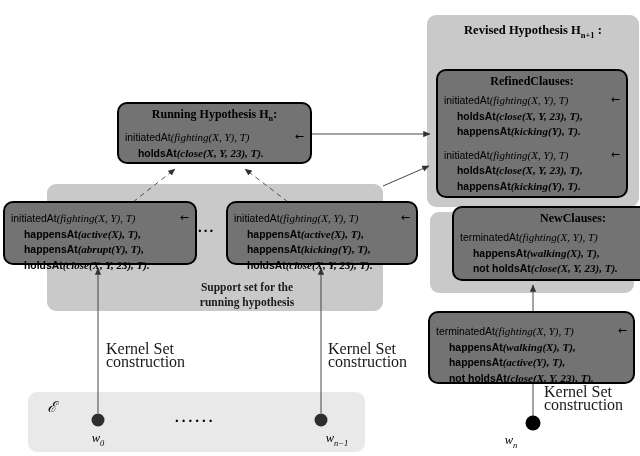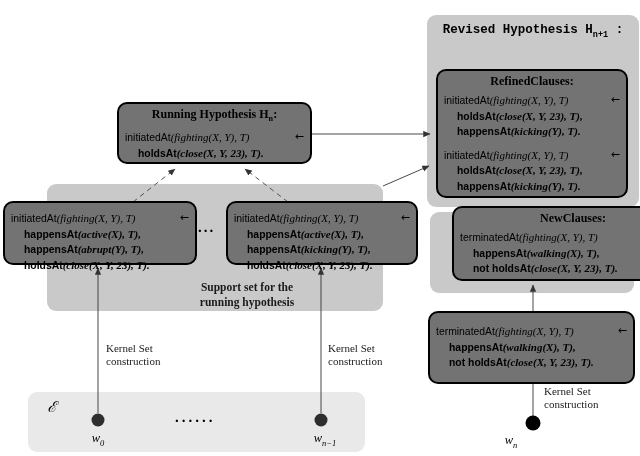--- a/index.html
+++ b/index.html
@@ -13,21 +13,21 @@
             text-align:center;line-height:15px;}
   .paneltitle{position:absolute;font-weight:bold;font-size:12.5px;text-align:center;}
   sub{font-size:0.68em;font-weight:inherit;}
   .clauses{margin-top:3px;}
   .clause + .clause{margin-top:8px;}
   .cl-head{display:flex;justify-content:space-between;align-items:center;line-height:13.5px;}
   .cl-body{padding-left:13px;line-height:13.5px;font-weight:bold;}
   .pred{font-family:"Liberation Sans", sans-serif;font-size:10.4px;}
   .math{font-family:"Liberation Serif", serif;font-style:italic;font-size:11px;}
   .arr{font-family:"DejaVu Sans", sans-serif;font-size:11px;padding-left:4px;}
-  .lbl{position:absolute;font-size:11px;line-height:13px;color:#1a1a1a;}
+  .lbl{position:absolute;font-size:16px;line-height:13px;color:#1a1a1a;}
   .lbl.bold{font-weight:bold;font-size:11.5px;line-height:15px;text-align:center;}
   .mathlbl{position:absolute;font-style:italic;font-size:12.5px;text-align:center;}
   .dots{position:absolute;font-weight:bold;letter-spacing:2px;font-size:15px;}
   svg.overlay{position:absolute;left:0;top:0;z-index:2;}
   .panel{z-index:1;} .wbox,.lbl,.paneltitle,.mathlbl,.dots{z-index:3;}
 </style>
 </head>
 <body>
 
 <div class="panel" style="left:427px;top:15px;width:212px;height:192px;"></div>
@@ -47,21 +47,21 @@
   <line x1="383" y1="186" x2="429" y2="166" stroke="#333" stroke-width="0.9" marker-end="url(#ah)"></line>
   <line x1="98" y1="413" x2="98" y2="268" stroke="#333" stroke-width="0.9" marker-end="url(#ah)"></line>
   <line x1="321" y1="413" x2="321" y2="268" stroke="#333" stroke-width="0.9" marker-end="url(#ah)"></line>
   <line x1="533" y1="311" x2="533" y2="285" stroke="#333" stroke-width="0.9" marker-end="url(#ah)"></line>
   <line x1="533" y1="384" x2="533" y2="419" stroke="#333" stroke-width="0.9"></line>
   <circle cx="98" cy="420" r="6.5" fill="#2e2e2e"></circle>
   <circle cx="321" cy="420" r="6.5" fill="#2e2e2e"></circle>
   <circle cx="533" cy="423" r="7.5" fill="#000"></circle>
 </svg>
 
-<div class="paneltitle" style="left:427px;top:23px;width:212px;font-family:Liberation Mono, monospace;">
+<div class="paneltitle" style="left:427px;top:23px;width:212px;">
   <span>Revised Hypothesis H</span><sub>n+1</sub><span> :</span>
 </div>
 
 <div class="wbox" style="left:117px;top:102px;width:195px;height:62px;">
   <div class="boxtitle">
     <span>Running Hypothesis H</span><sub>n</sub><span>:</span>
   </div>
   <div class="clauses">
       <div class="clause">
         <div class="cl-head">
@@ -140,20 +140,21 @@
 </div>
 
 <div class="wbox" style="left:428px;top:311px;width:207px;height:73px;padding-top:7px;">
   <div class="clauses">
       <div class="clause">
         <div class="cl-head">
           <span><span class="pred">terminatedAt</span><span class="math">(fighting(X, Y), T)</span></span>
           <span class="arr">←</span>
         </div>
         <div class="cl-body"><span class="pred">happensAt</span><span class="math">(walking(X), T),</span></div>
+        <div class="cl-body"><span class="pred">happensAt</span><span class="math">(active(Y), T),</span></div>
         <div class="cl-body"><span class="pred">not holdsAt</span><span class="math">(close(X, Y, 23), T).</span></div>
       </div>
     </div>
 </div>
 
 <div class="lbl bold" style="left:47px;top:280px;width:400px;">
   <div>Support set for the</div>
   <div>running hypothesis</div>
 </div>
 
@@ -169,18 +170,18 @@
   <div>Kernel Set</div>
   <div>construction</div>
 </div>
 
 <div class="mathlbl" style="left:40px;top:396px;width:24px;font-size:15px;">ℰ</div>
 <div class="dots" style="left:175px;top:409px;letter-spacing:3px;">......</div>
 
 <div class="mathlbl" style="left:83px;top:431px;width:30px;text-align:center;">
   <span>w</span><sub>0</sub>
 </div>
-<div class="mathlbl" style="left:300px;top:431px;width:50px;">
+<div class="mathlbl" style="left:312px;top:431px;width:50px;">
   <span>w</span><sub>n−1</sub>
 </div>
 <div class="mathlbl" style="left:496px;top:433px;width:30px;">
   <span>w</span><sub>n</sub>
 </div>
 
 </body></html>

